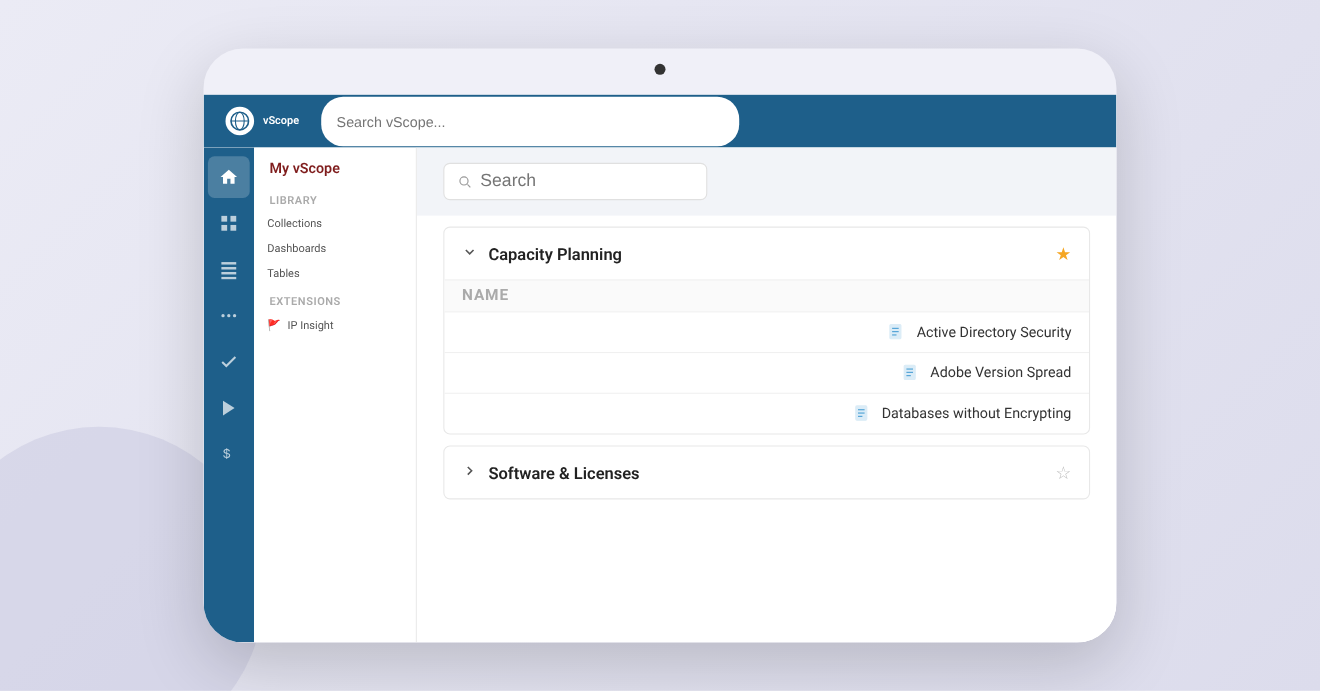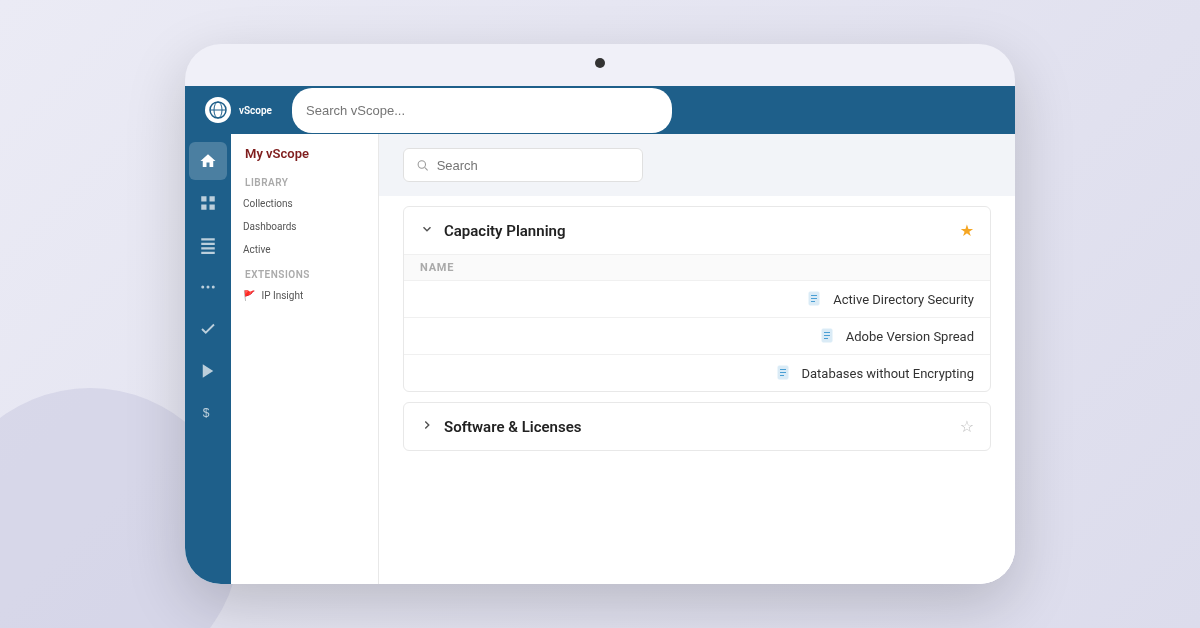--- a/index.html
+++ b/index.html
@@ -246,21 +246,21 @@
       border-radius: 6px;
       padding: 0 12px;
       width: 240px;
       height: 34px;
       gap: 8px;
     }
 
     .search-input-wrap input {
       border: none;
       outline: none;
-      font-size: 13px;
+      font-size: 16px;
       color: #555;
       width: 100%;
     }
 
     .collections-list {
       padding: 0 24px 20px;
       flex: 1;
     }
 
     .collection-group {
@@ -293,21 +293,21 @@
     .star-filled { color: #f5a623; }
     .star-empty { color: #bbb; }
 
     .chevron {
       color: #666;
       font-size: 13px;
     }
 
     .name-header {
       padding: 6px 16px;
-      font-size: 11px;
+      font-size: 14px;
       font-weight: 700;
       color: #aaa;
       letter-spacing: 0.8px;
       text-transform: uppercase;
       border-top: 1px solid #f0f0f0;
       background: #fafafa;
     }
 
     .collection-item {
       display: flex;
@@ -401,21 +401,21 @@
           </div>
         </div>
 
         <div class="sidebar-menu">
           <div class="sidebar-title">My vScope</div>
 
           <div class="sidebar-section-label">LIBRARY</div>
           <div class="sidebar-item">Collections</div>
 
           <div class="sidebar-item">Dashboards</div>
-          <div class="sidebar-item">Active</div>
+          <div class="sidebar-item">Tables</div>
 
           <div class="sidebar-section-label">EXTENSIONS</div>
           <div class="sidebar-item" style="display:flex;align-items:center;gap:6px;">
             <span>🚩</span>
             <span>IP Insight</span>
           </div>
         </div>
 
         <div class="content-area">
 

